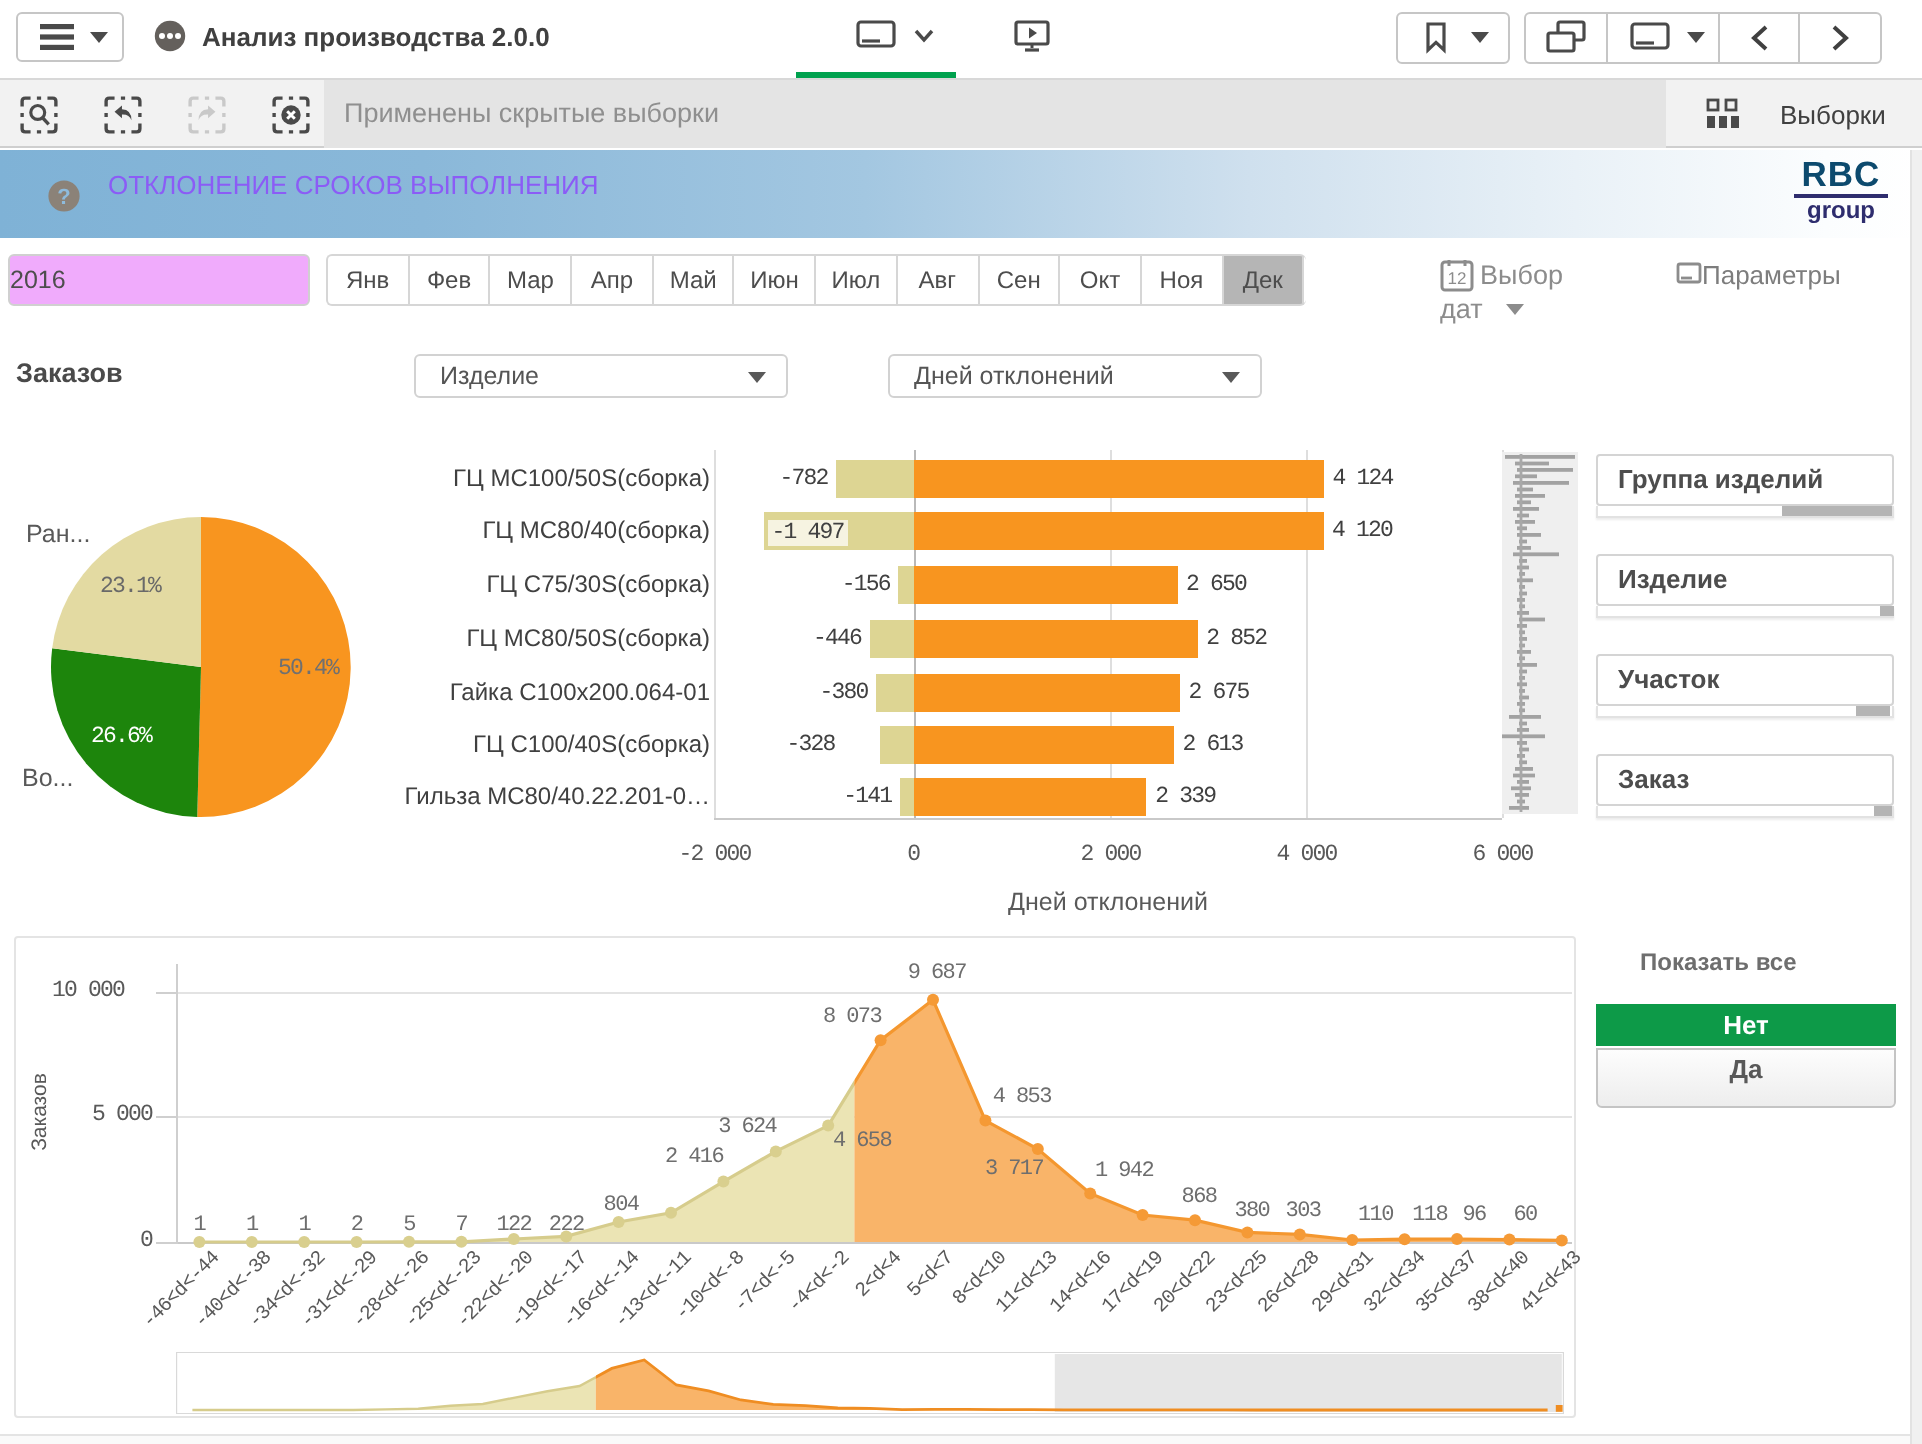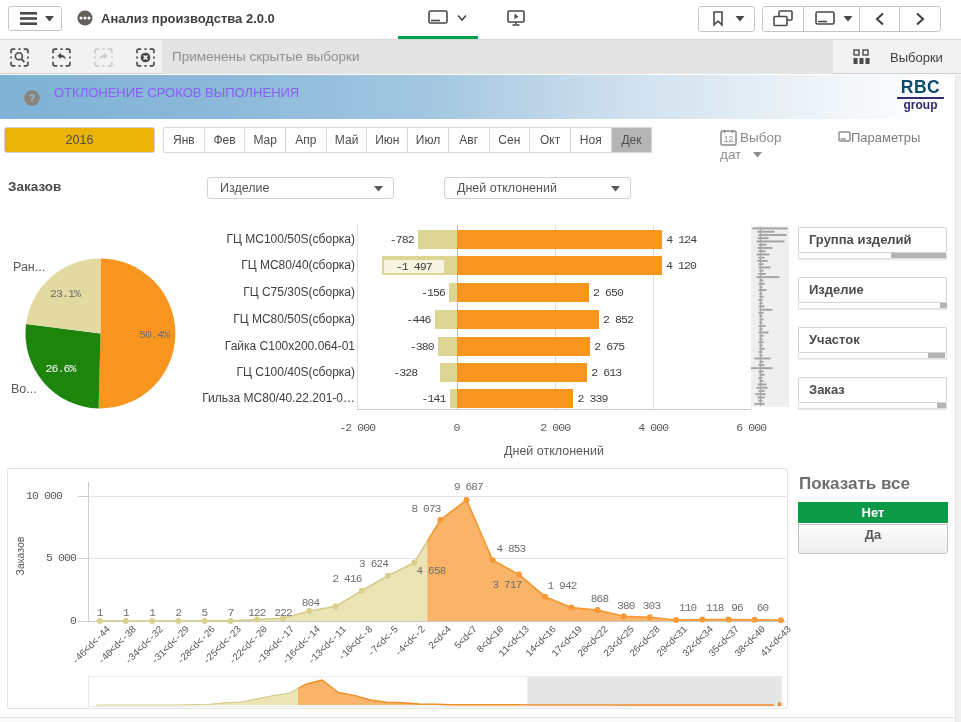--- a/index.html
+++ b/index.html
@@ -115,21 +115,21 @@
 <svg class="abs" style="left:24px;top:90px" width="16" height="16" viewBox="0 0 16 16">
 <circle cx="8" cy="8" r="7.8" fill="#8b8278"></circle>
       <text x="8" y="12" font-size="11" font-weight="bold" fill="#8ebbdc" text-anchor="middle" font-family="Liberation Sans,sans-serif">?</text>
     </svg>
 <div class="abs" style="left:54px;top:85px;font-size:13px;color:#8b5cf6;letter-spacing:0px">ОТКЛОНЕНИЕ СРОКОВ ВЫПОЛНЕНИЯ</div>
 <div class="abs" style="left:897px;top:79px;width:47px;text-align:center">
 <div style="font-size:17.5px;font-weight:bold;color:#0c4a6e;letter-spacing:.5px;line-height:17px">RBC</div>
 <div style="height:2.4px;background:#2e2d6e;margin:1px 0 1px 0"></div>
 <div style="font-size:12px;font-weight:bold;color:#2e2d6e;line-height:11px">group</div>
     </div>
-<div class="abs" style="left:4px;top:127px;width:151px;height:26px;border:1px solid #d0d0d0;border-radius:3px;background:#eab308;font-size:12.5px;color:#4d4d4d;text-align:center;line-height:24px">2016</div>
+<div class="abs" style="left:4px;top:127px;width:151px;height:26px;border:1px solid #d0d0d0;border-radius:3px;background:#f0abfc;font-size:12.5px;color:#4d4d4d;line-height:24px">2016</div>
 <div class="abs" style="left:163px;top:127px;width:490px;height:26px;border:1px solid #d6d6d6;border-right:none;border-radius:3px;background:#fff;overflow:hidden">
       <div class="mon">Янв</div>
       <div class="mon">Фев</div>
       <div class="mon">Мар</div>
       <div class="mon">Апр</div>
       <div class="mon">Май</div>
       <div class="mon">Июн</div>
       <div class="mon">Июл</div>
       <div class="mon">Авг</div>
       <div class="mon">Сен</div>
@@ -178,21 +178,21 @@
 <div class="abs" style="left:751.3px;top:225px;width:1px;height:183.6px;background:#dedede"></div>
 <div class="abs" style="left:357px;top:408.6px;width:394px;height:1px;background:#c9c9c9"></div>
 <div class="catlab" style="left:100px;top:232.4px;width:255px">ГЦ МС100/50S(сборка)</div>
 <div class="abs" style="left:417.8px;top:230.4px;width:38.8px;height:19px;background:#ddd593"></div>
 <div class="abs" style="left:457.4px;top:230.4px;width:204.6px;height:19px;background:#f8951f"></div>
 <div class="vlab" style="left:370.8px;top:234.4px;width:43px;text-align:right">-782</div>
 <div class="vlab" style="left:666.2px;top:234.4px">4 124</div>
 <div class="catlab" style="left:100px;top:258.3px;width:255px">ГЦ МС80/40(сборка)</div>
 <div class="abs" style="left:382.3px;top:256.3px;width:74.3px;height:19px;background:#ddd593"></div>
 <div class="abs" style="left:457.4px;top:256.3px;width:204.4px;height:19px;background:#f8951f"></div>
-<div class="vlab" style="left:383.8px;top:259.8px;background:rgba(255,255,255,.72);padding:1px 12px">-1 497</div>
+<div class="vlab" style="left:383.8px;top:259.8px;background:rgba(255,255,255,.72);padding:1px 2px">-1 497</div>
 <div class="vlab" style="left:666.0px;top:260.3px">4 120</div>
 <div class="catlab" style="left:100px;top:285.0px;width:255px">ГЦ С75/30S(сборка)</div>
 <div class="abs" style="left:448.9px;top:283.0px;width:7.7px;height:19px;background:#ddd593"></div>
 <div class="abs" style="left:457.4px;top:283.0px;width:131.4px;height:19px;background:#f8951f"></div>
 <div class="vlab" style="left:401.9px;top:287.0px;width:43px;text-align:right">-156</div>
 <div class="vlab" style="left:593.0px;top:287.0px">2 650</div>
 <div class="catlab" style="left:100px;top:312.0px;width:255px">ГЦ МС80/50S(сборка)</div>
 <div class="abs" style="left:434.5px;top:310.0px;width:22.1px;height:19px;background:#ddd593"></div>
 <div class="abs" style="left:457.4px;top:310.0px;width:141.5px;height:19px;background:#f8951f"></div>
 <div class="vlab" style="left:387.5px;top:314.0px;width:43px;text-align:right">-446</div>
@@ -415,17 +415,17 @@
 <g clip-path="url(#mk)">
         <path d="M 8.1,29 L 8.1,29.0 L 24.2,29.0 L 40.3,29.0 L 56.5,29.0 L 72.6,29.0 L 88.7,29.0 L 104.9,28.7 L 121.0,28.4 L 137.1,26.9 L 153.3,26.0 L 169.4,22.8 L 185.6,19.6 L 201.7,17.0 L 217.8,8.2 L 234.0,4.0 L 250.1,16.5 L 266.2,19.4 L 282.4,24.0 L 298.5,26.2 L 314.6,26.8 L 330.8,28.0 L 346.9,28.2 L 363.0,28.8 L 379.2,28.7 L 395.3,28.7 L 411.4,28.8 L 427.6,28.8 L 443.7,28.9 L 459.8,28.9 L 476.0,28.9 L 492.1,28.9 L 508.2,28.9 L 524.4,28.9 L 540.5,29.0 L 556.7,29.0 L 572.8,29.0 L 588.9,29.0 L 605.1,29.0 L 621.2,29.0 L 637.3,29.0 L 653.5,29.0 L 669.6,29.0 L 685.7,29.0 L 685.7,29 Z" fill="#ebe4b4"></path>
         <polyline points="8.1,29.0 24.2,29.0 40.3,29.0 56.5,29.0 72.6,29.0 88.7,29.0 104.9,28.7 121.0,28.4 137.1,26.9 153.3,26.0 169.4,22.8 185.6,19.6 201.7,17.0 217.8,8.2 234.0,4.0 250.1,16.5 266.2,19.4 282.4,24.0 298.5,26.2 314.6,26.8 330.8,28.0 346.9,28.2 363.0,28.8 379.2,28.7 395.3,28.7 411.4,28.8 427.6,28.8 443.7,28.9 459.8,28.9 476.0,28.9 492.1,28.9 508.2,28.9 524.4,28.9 540.5,29.0 556.7,29.0 572.8,29.0 588.9,29.0 605.1,29.0 621.2,29.0 637.3,29.0 653.5,29.0 669.6,29.0 685.7,29.0" fill="none" stroke="#d6cc8c" stroke-width="1.2"></polyline>
       </g>
 <g clip-path="url(#mo)">
         <path d="M 8.1,29 L 8.1,29.0 L 24.2,29.0 L 40.3,29.0 L 56.5,29.0 L 72.6,29.0 L 88.7,29.0 L 104.9,28.7 L 121.0,28.4 L 137.1,26.9 L 153.3,26.0 L 169.4,22.8 L 185.6,19.6 L 201.7,17.0 L 217.8,8.2 L 234.0,4.0 L 250.1,16.5 L 266.2,19.4 L 282.4,24.0 L 298.5,26.2 L 314.6,26.8 L 330.8,28.0 L 346.9,28.2 L 363.0,28.8 L 379.2,28.7 L 395.3,28.7 L 411.4,28.8 L 427.6,28.8 L 443.7,28.9 L 459.8,28.9 L 476.0,28.9 L 492.1,28.9 L 508.2,28.9 L 524.4,28.9 L 540.5,29.0 L 556.7,29.0 L 572.8,29.0 L 588.9,29.0 L 605.1,29.0 L 621.2,29.0 L 637.3,29.0 L 653.5,29.0 L 669.6,29.0 L 685.7,29.0 L 685.7,29 Z" fill="#f9b469"></path>
         <polyline points="8.1,29.0 24.2,29.0 40.3,29.0 56.5,29.0 72.6,29.0 88.7,29.0 104.9,28.7 121.0,28.4 137.1,26.9 153.3,26.0 169.4,22.8 185.6,19.6 201.7,17.0 217.8,8.2 234.0,4.0 250.1,16.5 266.2,19.4 282.4,24.0 298.5,26.2 314.6,26.8 330.8,28.0 346.9,28.2 363.0,28.8 379.2,28.7 395.3,28.7 411.4,28.8 427.6,28.8 443.7,28.9 459.8,28.9 476.0,28.9 492.1,28.9 508.2,28.9 524.4,28.9 540.5,29.0 556.7,29.0 572.8,29.0 588.9,29.0 605.1,29.0 621.2,29.0 637.3,29.0 653.5,29.0 669.6,29.0 685.7,29.0" fill="none" stroke="#ef8d22" stroke-width="1.4"></polyline>
       </g>
 <rect x="689.8" y="26.5" width="3.4" height="3.4" fill="#ef8d22"></rect>
     </svg>
-<div class="abs" style="left:799px;top:474px;font-size:17px;font-weight:bold;color:#6e6e6e">Показать все</div>
+<div class="abs" style="left:820px;top:474px;font-size:12px;font-weight:bold;color:#6e6e6e">Показать все</div>
 <div class="abs" style="left:798px;top:502px;width:150px;height:21px;background:#0d9a48;color:#fff;font-size:13px;font-weight:bold;text-align:center;line-height:21px">Нет</div>
 <div class="abs" style="left:798px;top:524px;width:150px;height:30px;background:linear-gradient(#fdfdfd,#ededed);border:1px solid #c4c4c4;border-radius:0 0 3px 3px;color:#595959;font-size:13px;font-weight:bold;text-align:center;line-height:20px">Да</div>
 <div class="abs" style="left:955px;top:75px;width:6px;height:647px;background:#f0f0f0;border-left:1px solid #e2e2e2"></div>
 <div class="abs" style="left:0;top:717px;width:955px;height:5px;background:#fafafa;border-top:1px solid #e4e4e4"></div>
 </div>
 </body></html>

